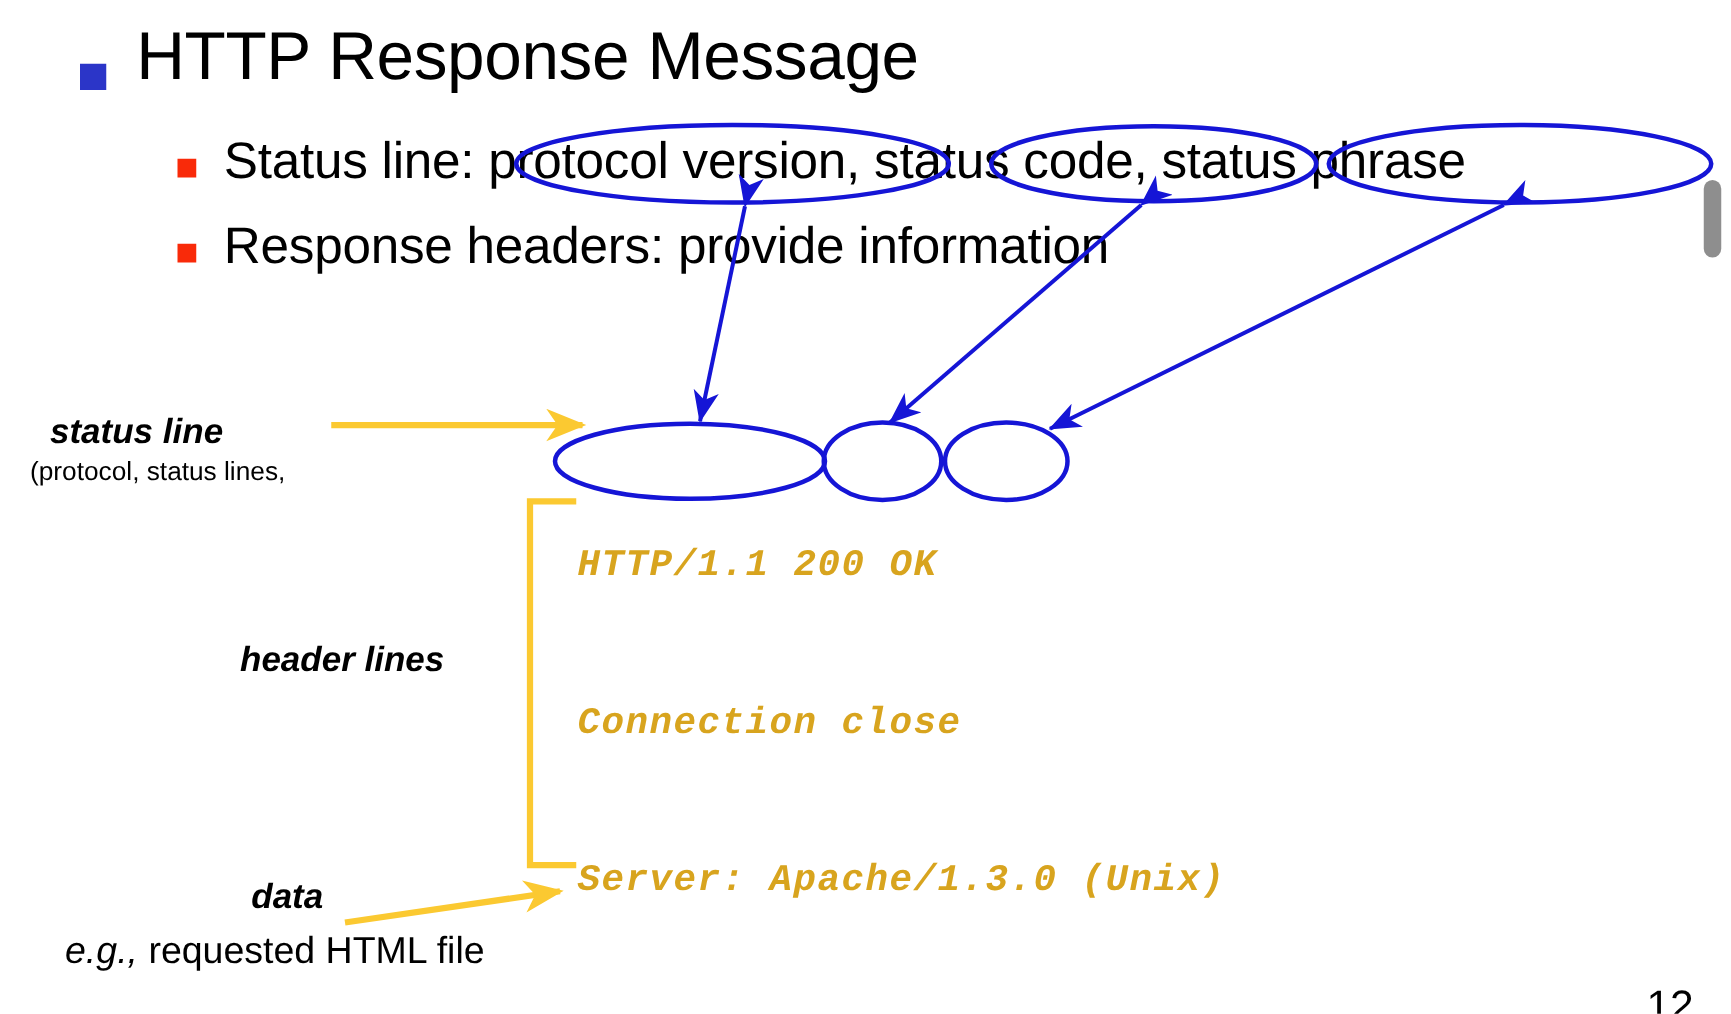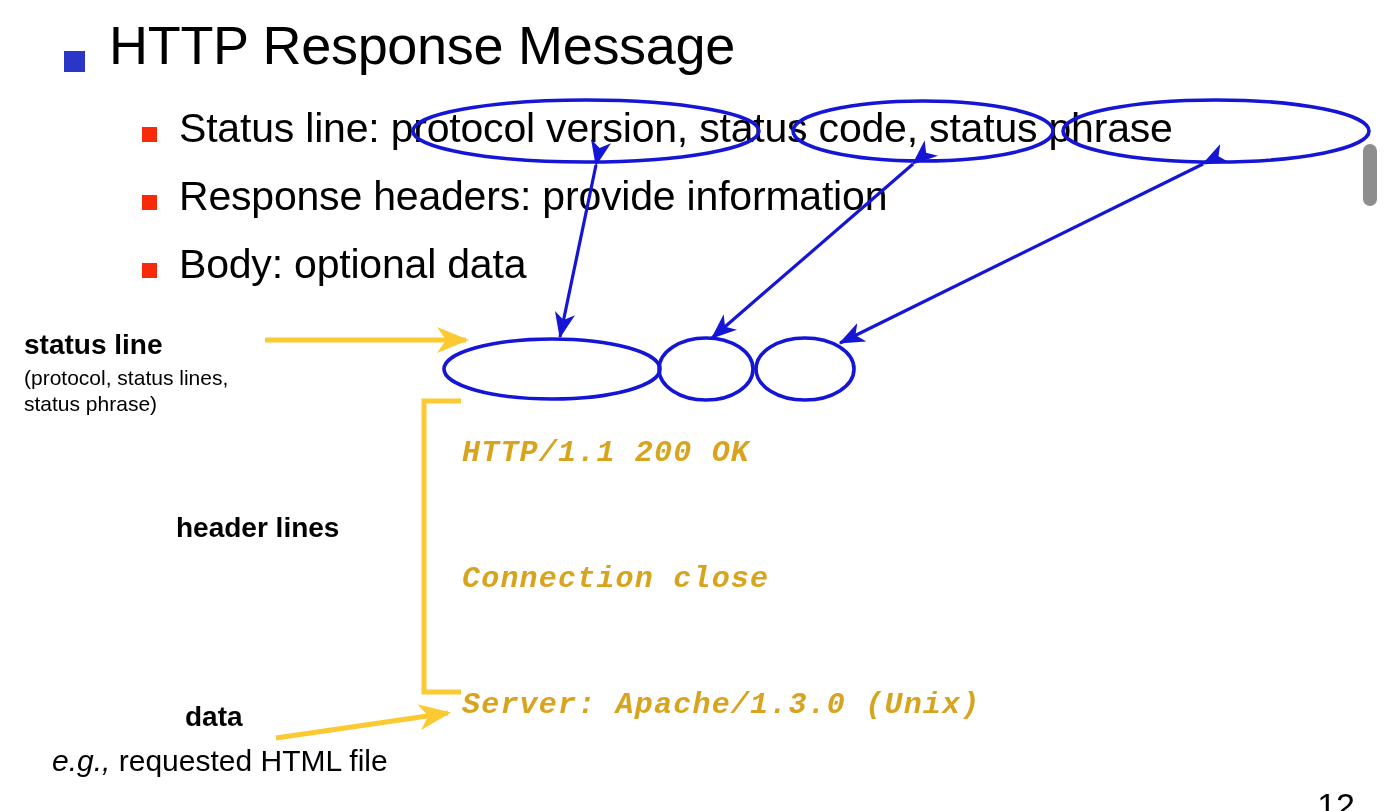--- a/index.html
+++ b/index.html
@@ -74,23 +74,25 @@
     letter-spacing: -0.2px;
   }
   #b2-0 { top: 108px; }
   #b2-1 { top: 176px; }
   #b2-2 { top: 244px; }
 
   
   .annot-bold {
     position: absolute;
     font-weight: bold;
+    font-style: italic;
     font-size: 28px;
     color: #000000;
     white-space: nowrap;
+    margin-left: 16px;
   }
   .annot-small {
     position: absolute;
     font-size: 21px;
     color: #000000;
     white-space: nowrap;
     line-height: 1.25;
   }
   #lbl-status-line { left: 24px; top: 329px; }
   #lbl-status-sub  { left: 24px; top: 365px; }
@@ -145,29 +147,24 @@
   </div>
 
   <div class="bullet-l2" id="b2-0">
     <span class="sq-red"></span>
     <span class="txt">Status line: protocol version, status code, status phrase</span>
   </div>
   <div class="bullet-l2" id="b2-1">
     <span class="sq-red"></span>
     <span class="txt">Response headers: provide information</span>
   </div>
-  <div class="bullet-l2" id="b2-2">
-    <span class="sq-red"></span>
-    <span class="txt">Body: optional data</span>
-  </div>
 
   <div class="annot-bold" id="lbl-status-line">status line</div>
   <div class="annot-small" id="lbl-status-sub">
     <div>(protocol, status lines,</div>
-    <div>status phrase)</div>
   </div>
 
   <div class="annot-bold" id="lbl-header-lines">header lines</div>
 
   <div class="annot-bold" id="lbl-data">data</div>
   <div class="annot-small" id="lbl-data-sub">
     <i>e.g.,</i><span> requested HTML file</span>
   </div>
 
   <div id="code">

